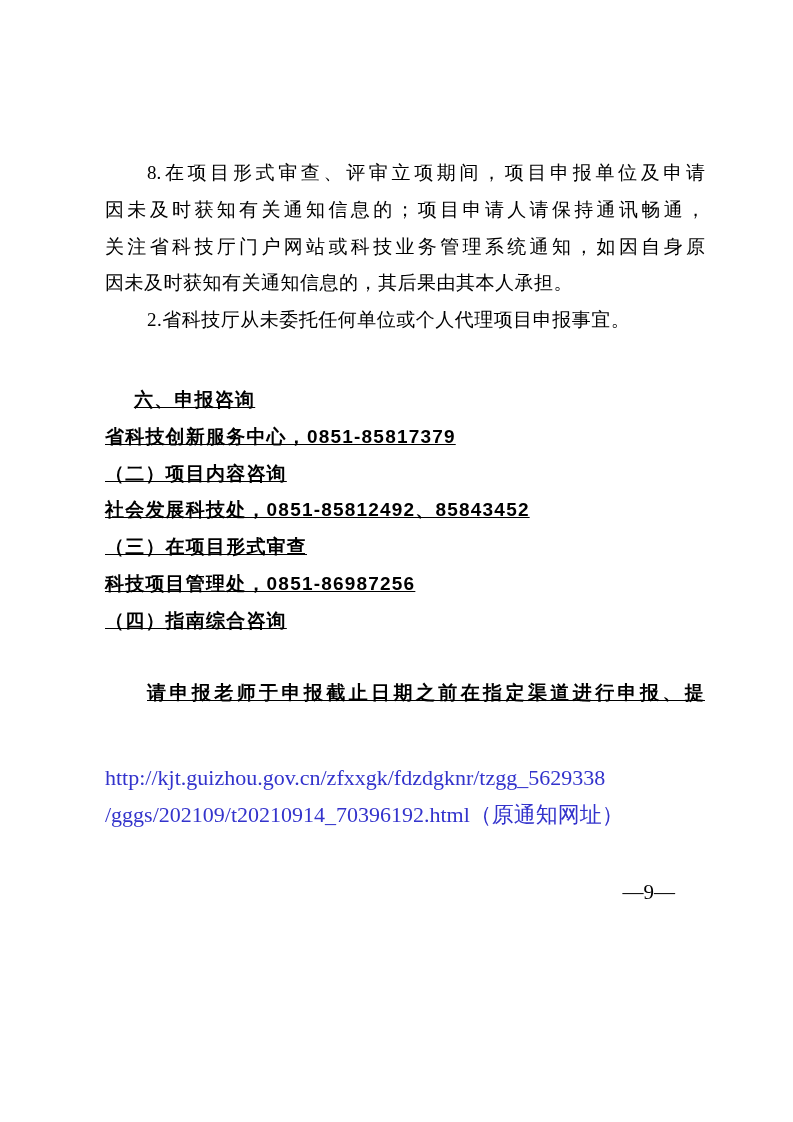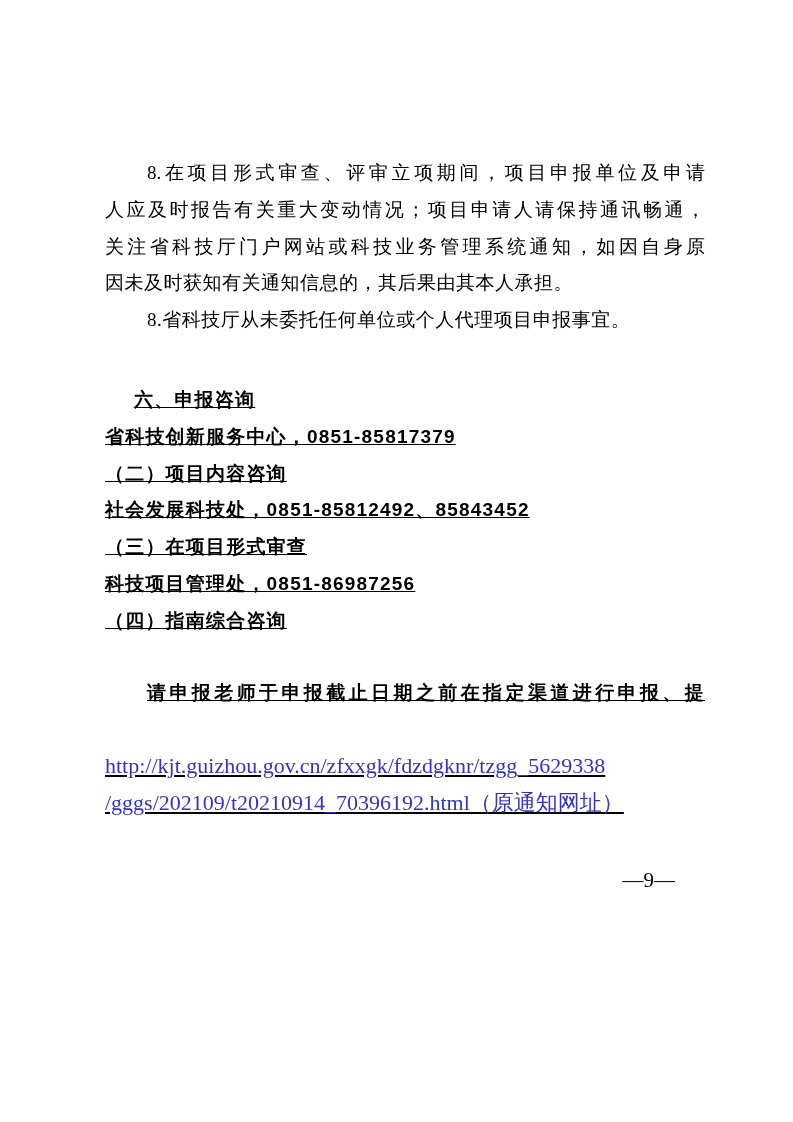--- a/index.html
+++ b/index.html
@@ -34,21 +34,21 @@
     letter-spacing: 0;
   }
   .bold-sans {
     font-family: "Liberation Sans", "DejaVu Sans", sans-serif;
     font-weight: 700;
     letter-spacing: 1.2px;
     text-decoration: underline;
   }
   .section { margin-top: 43px; }
   .notice { margin-top: 35px; }
-  .link-block { margin-top: 36px; text-decoration: underline; }
+  .link-block { margin-top: 48px; }
   .link-line {
     font-size: 22px;
     line-height: 37px;
     height: 37px;
     color: #3333cc;
     letter-spacing: 0;
     white-space: nowrap;
     cursor: pointer;
   }
   .footer {
@@ -60,27 +60,27 @@
   }
 </style>
 </head>
 <body>
 
 <div class="page">
   <div class="content">
 
     <div>
       <div class="line indent2 fill">8.在项目形式审查、评审立项期间，项目申报单位及申请</div>
-      <div class="line fill">人应及时报告有关重大变动情况；项目申请人请保持通讯畅通，</div>
+      <div class="line fill">因未及时获知有关通知信息的；项目申请人请保持通讯畅通，</div>
       <div class="line fill">关注省科技厅门户网站或科技业务管理系统通知，如因自身原</div>
       <div class="line">因未及时获知有关通知信息的，其后果由其本人承担。</div>
     </div>
 
     <div>
-      <div class="line indent2">8.省科技厅从未委托任何单位或个人代理项目申报事宜。</div>
+      <div class="line indent2">2.省科技厅从未委托任何单位或个人代理项目申报事宜。</div>
     </div>
 
     <div class="section">
       <div class="line bold-sans indent-heading">六、申报咨询</div>
       <div class="line bold-sans">省科技创新服务中心，0851-85817379</div>
       <div class="line bold-sans">（二）项目内容咨询</div>
       <div class="line bold-sans">社会发展科技处，0851-85812492、85843452</div>
       <div class="line bold-sans">（三）在项目形式审查</div>
       <div class="line bold-sans">科技项目管理处，0851-86987256</div>
       <div class="line bold-sans">（四）指南综合咨询</div>

